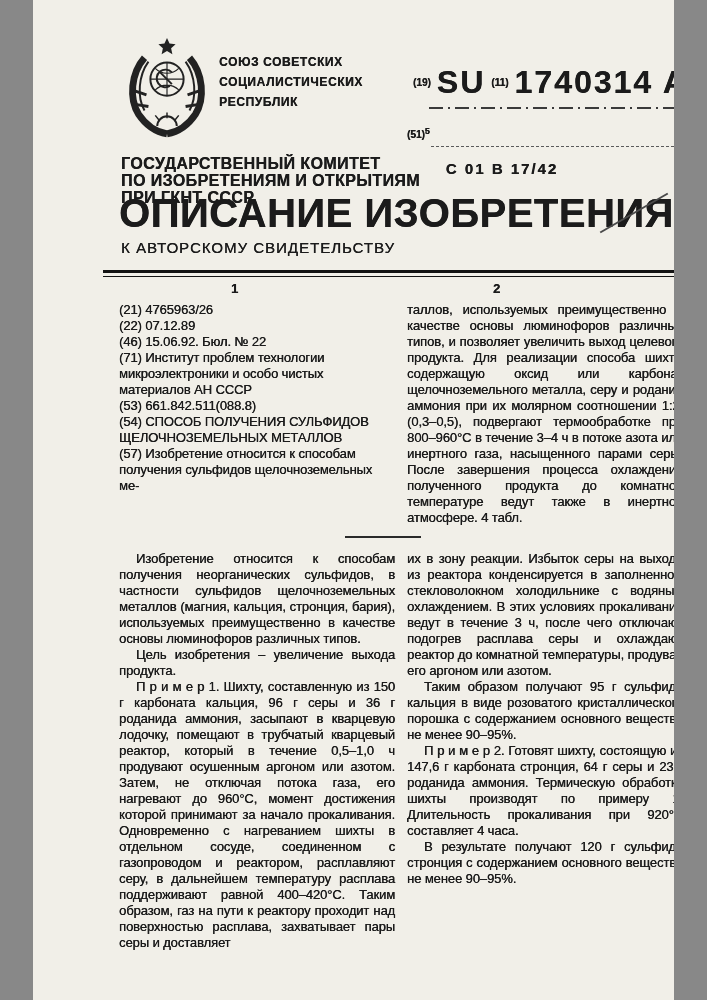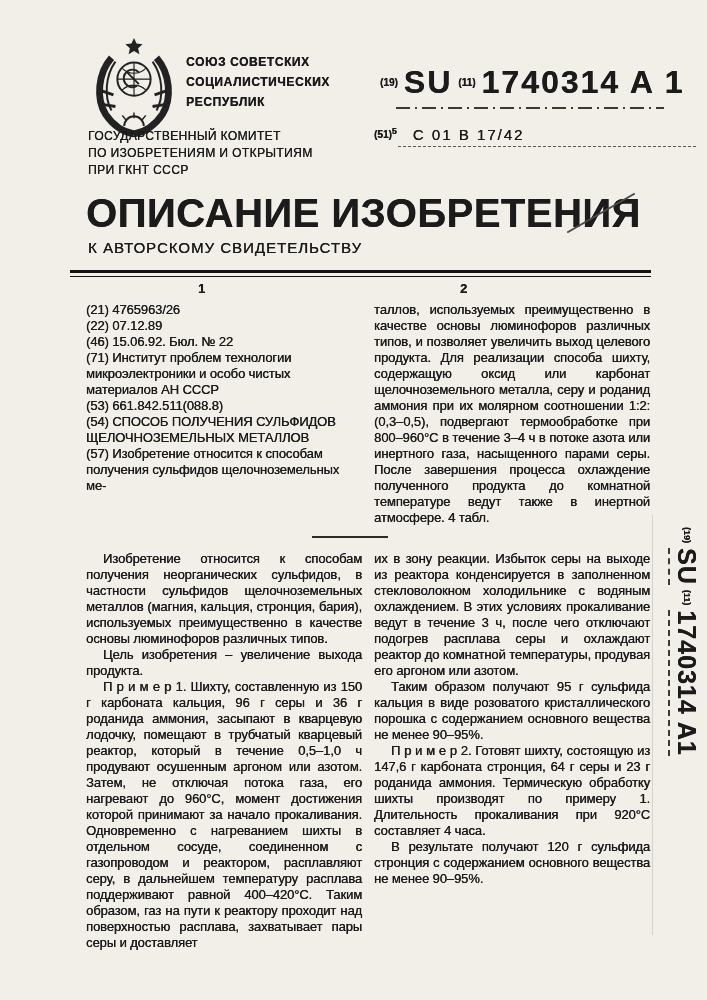--- a/index.html
+++ b/index.html
@@ -1,35 +1,35 @@
 <!DOCTYPE html>
 <html><head>
 <meta charset="utf-8">
 <style>
   html,body { margin:0; padding:0; background:#888; }
   .page {
-    position:relative; width:707px; height:1000px; margin:0 auto;
+    position:relative; width:641px; height:1000px; margin:0 auto;
     background:#f1efe8; color:#1b1b1b; overflow:hidden;
     font-family:"Liberation Sans","DejaVu Sans",sans-serif;
     text-shadow:0.3px 0 0 currentColor;
   }
   
   .emblem { position:absolute; left:90px; top:36px; width:88px; height:102px; }
   .union { position:absolute; left:186px; top:52px; font-size:12px; font-weight:700; line-height:20px; letter-spacing:0.6px; }
   .docnum { position:absolute; left:374px; top:64px; display:flex; align-items:baseline; white-space:nowrap; }
   .docnum .sm { font-size:10px; font-weight:700; position:relative; top:-7px; margin:0 6px; }
   .docnum .big { font-size:32px; font-weight:700; letter-spacing:2px; }
   .num-underline { position:absolute; left:396px; top:107px; width:268px; height:2px;
     background:repeating-linear-gradient(90deg,#3a3a3a 0 14px,transparent 14px 19px,#3a3a3a 19px 21px,transparent 21px 26px); }
   .ipc-row { position:absolute; left:374px; top:126px; display:flex; align-items:flex-start; gap:16px; }
   .ipc-row .code { font-size:10px; font-weight:700; }
   .ipc-row .code sup { font-size:9px; }
-  .ipc-class { font-size:15px; font-weight:400; letter-spacing:2px; }
+  .ipc-class { font-size:15px; font-weight:700; letter-spacing:2px;margin-top:34px; }
   .ipc-underline { position:absolute; left:398px; top:146px; width:298px; border-top:1.5px dashed #5a5a5a; }
-  .committee { position:absolute; left:88px; top:128px; font-size:12px; font-weight:400; line-height:17px; letter-spacing:0.4px; }
+  .committee { position:absolute; left:88px; top:155px; font-size:16px; font-weight:700; line-height:17px; letter-spacing:0.4px; }
   
   .doc-title { position:absolute; left:86px; top:191px; margin:0; font-size:40px; font-weight:700; letter-spacing:0.5px; }
   .doc-subtitle { position:absolute; left:88px; top:239px; font-size:15px; letter-spacing:1px; font-weight:400;text-align:center; }
   .pen-stroke { position:absolute; left:562px; top:212px; width:78px; height:2px; background:#4a4a4a; transform:rotate(-30deg); }
   
   .double-rule { position:absolute; left:70px; top:270px; width:581px; height:3px; border-top:3px solid #131313; border-bottom:1px solid #131313; }
   .colnum { position:absolute; top:281px; font-size:13px; font-weight:700; }
   .colnum.c1 { left:198px; } .colnum.c2 { left:460px; }
   
   .grid { position:absolute; left:86px; width:564px; display:flex; gap:12px; }

